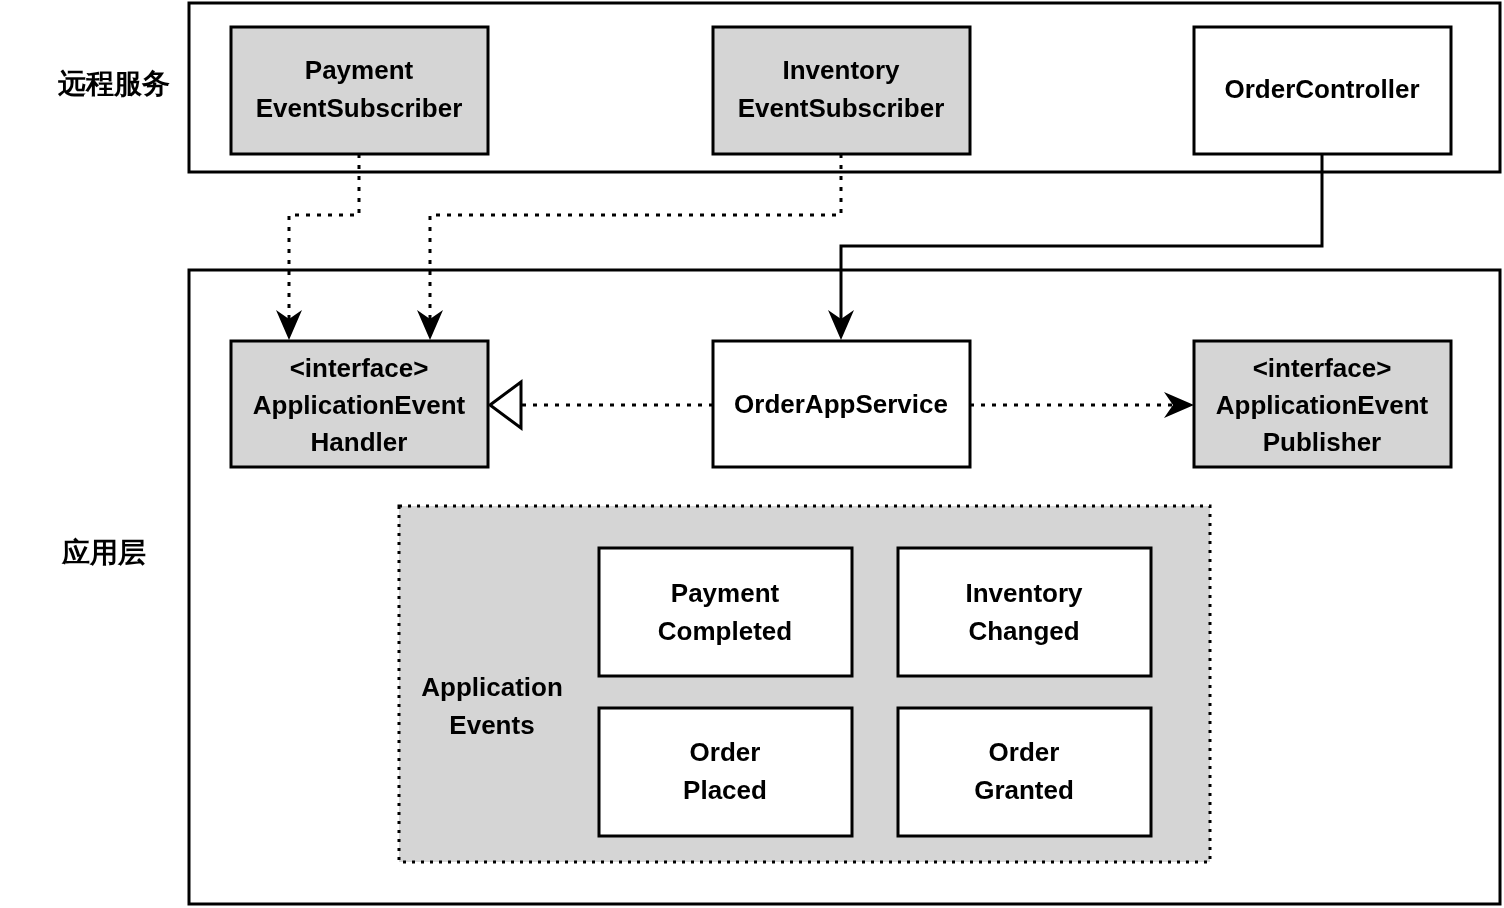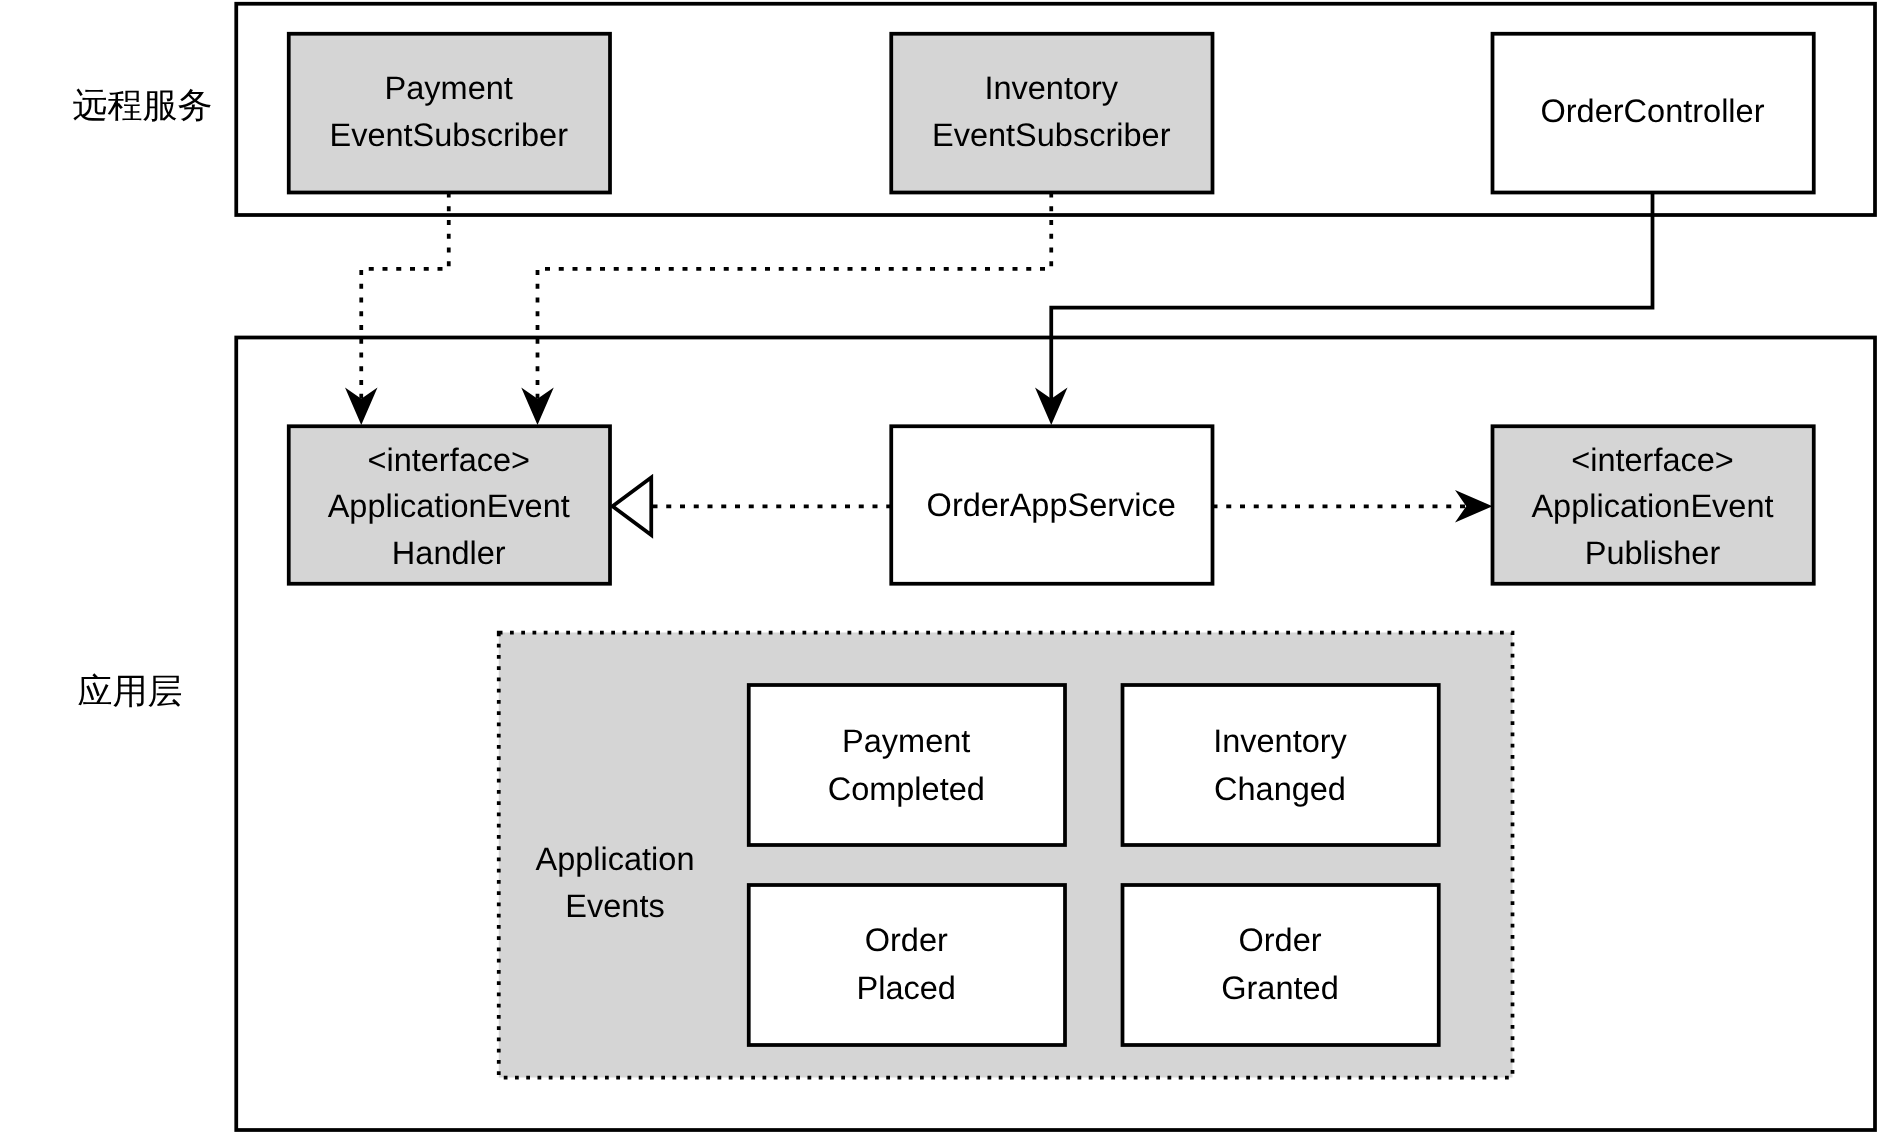--- a/index.html
+++ b/index.html
@@ -10,20 +10,21 @@
   body {
     width: 1504px;
     height: 908px;
     font-family: "Liberation Sans", sans-serif;
     overflow: hidden;
   }
   #diagram-root {
     position: relative;
     width: 1504px;
     height: 908px;
+    font-weight: bold;
   }
   svg#diagram {
     display: block;
     width: 1504px;
     height: 908px;
   }
   .layer-frame {
     fill: none;
     stroke: #000000;
     stroke-width: 3;

